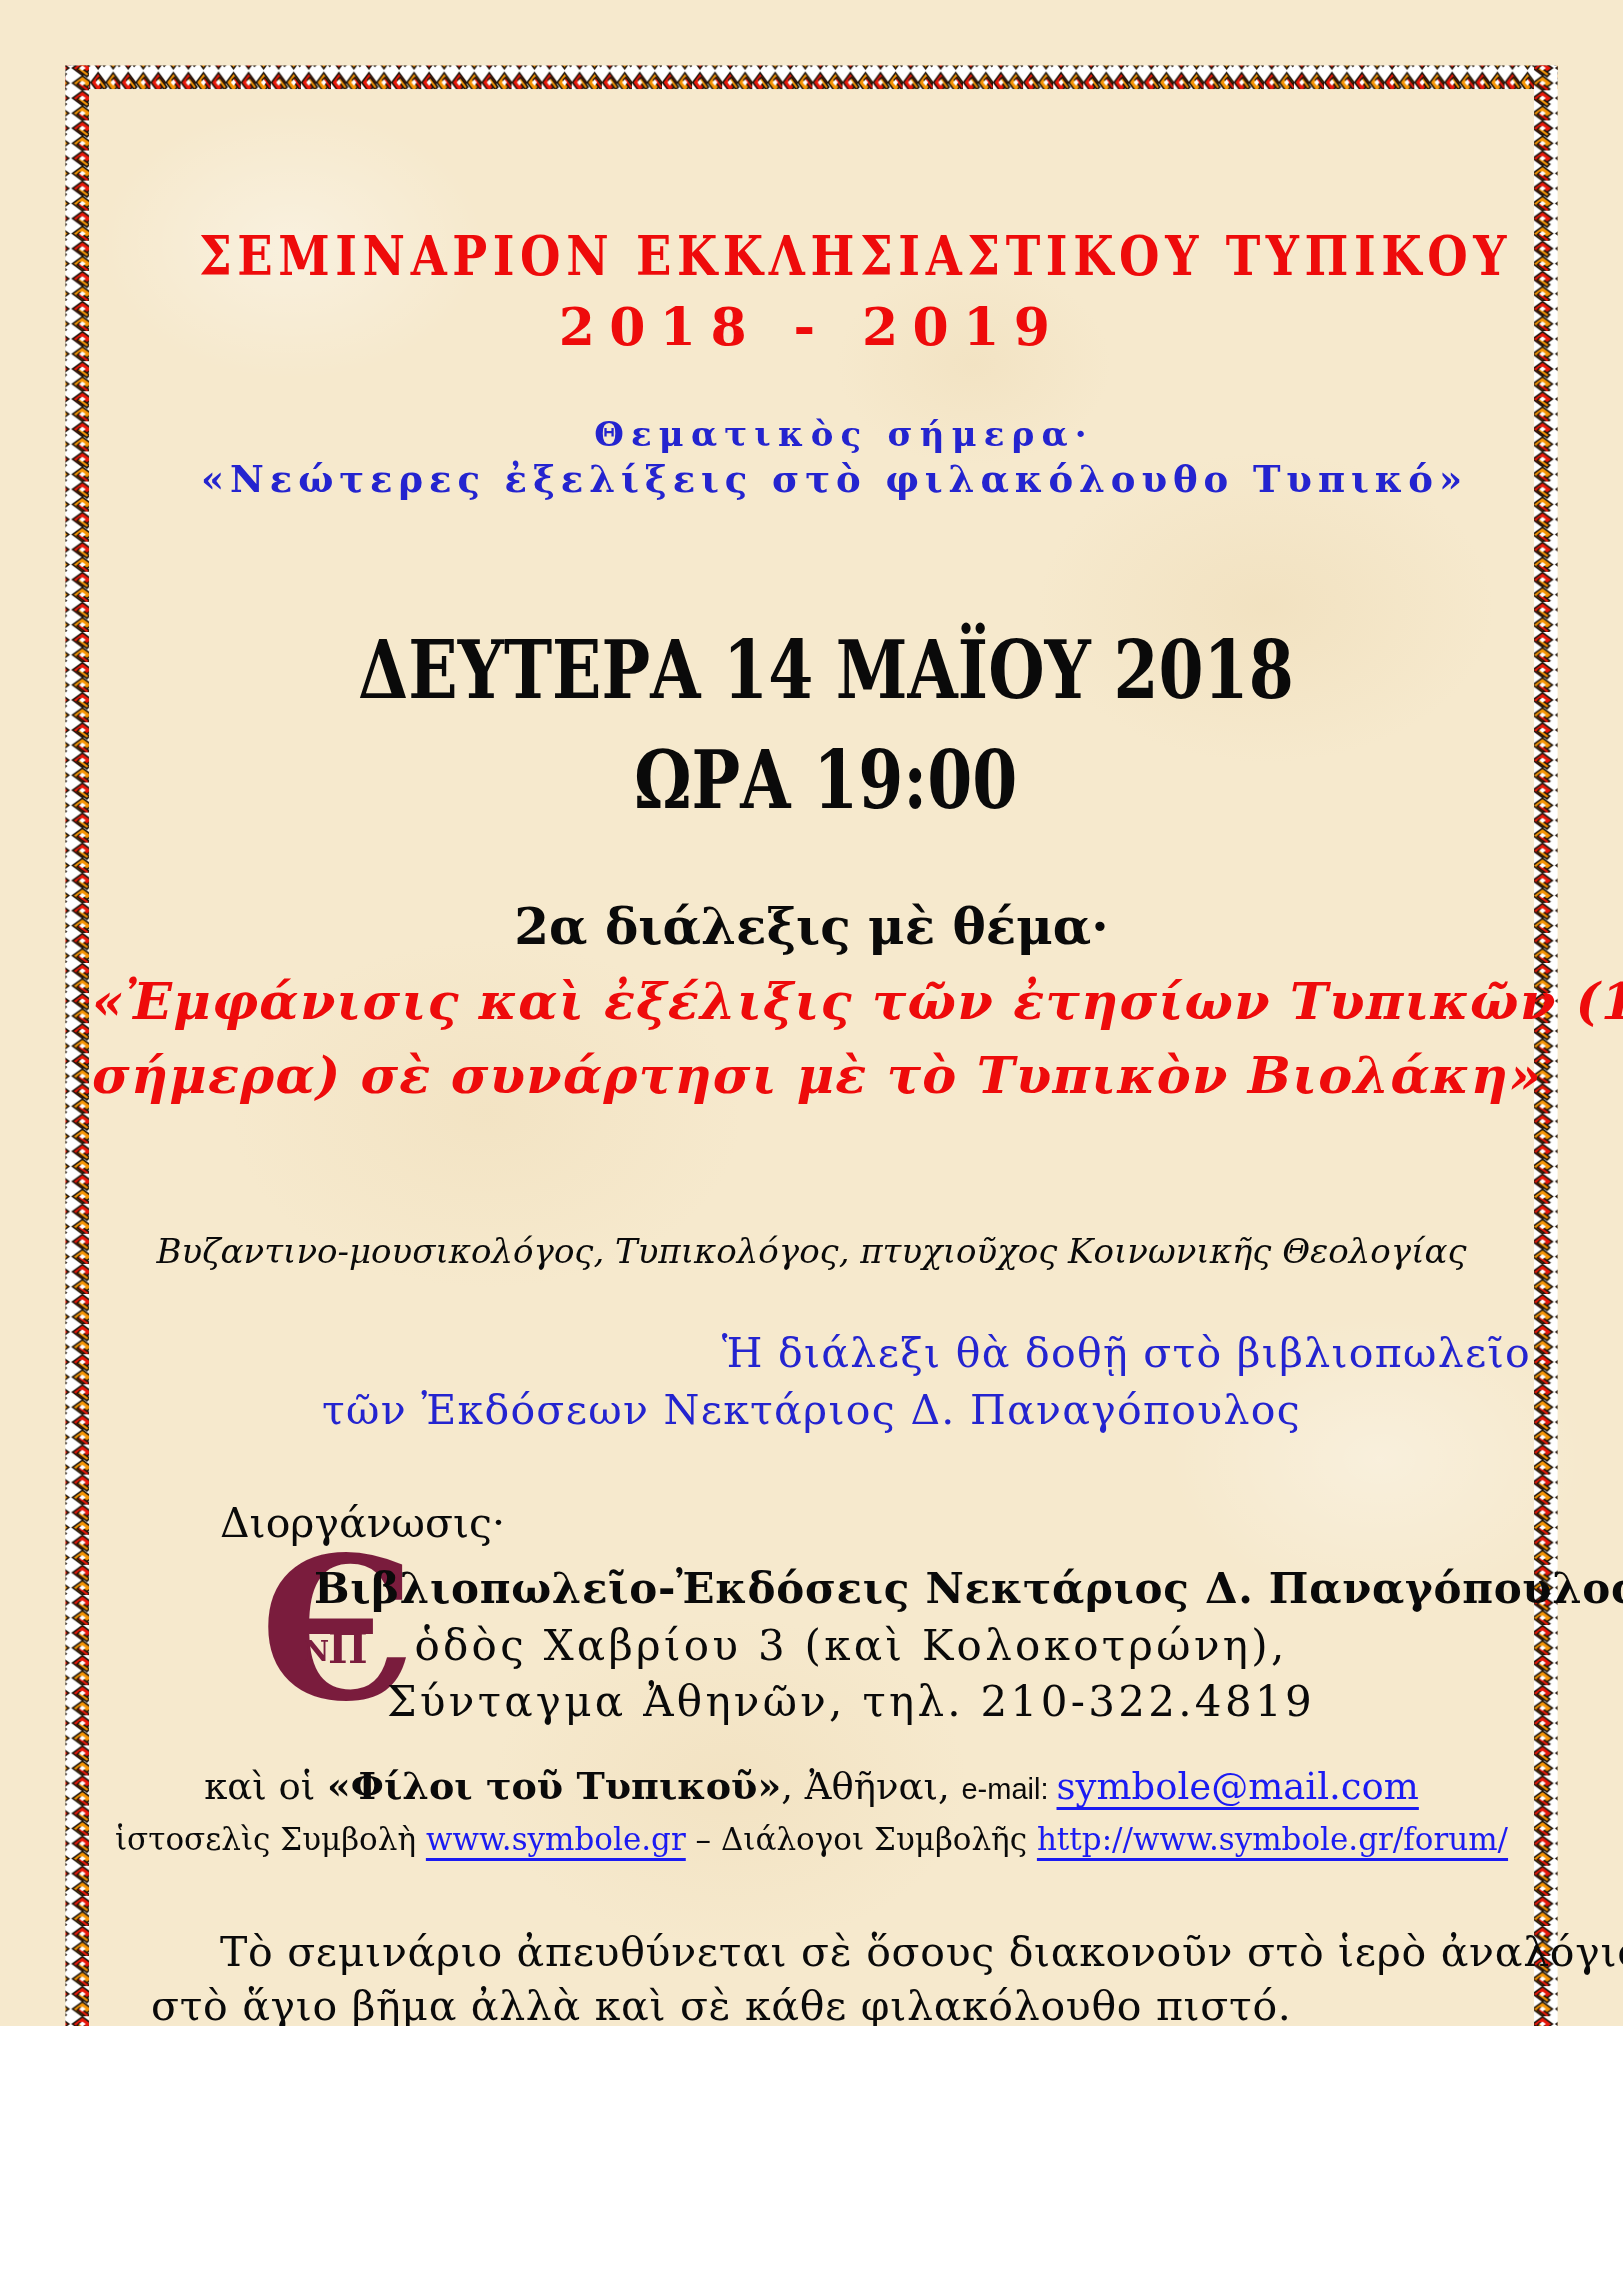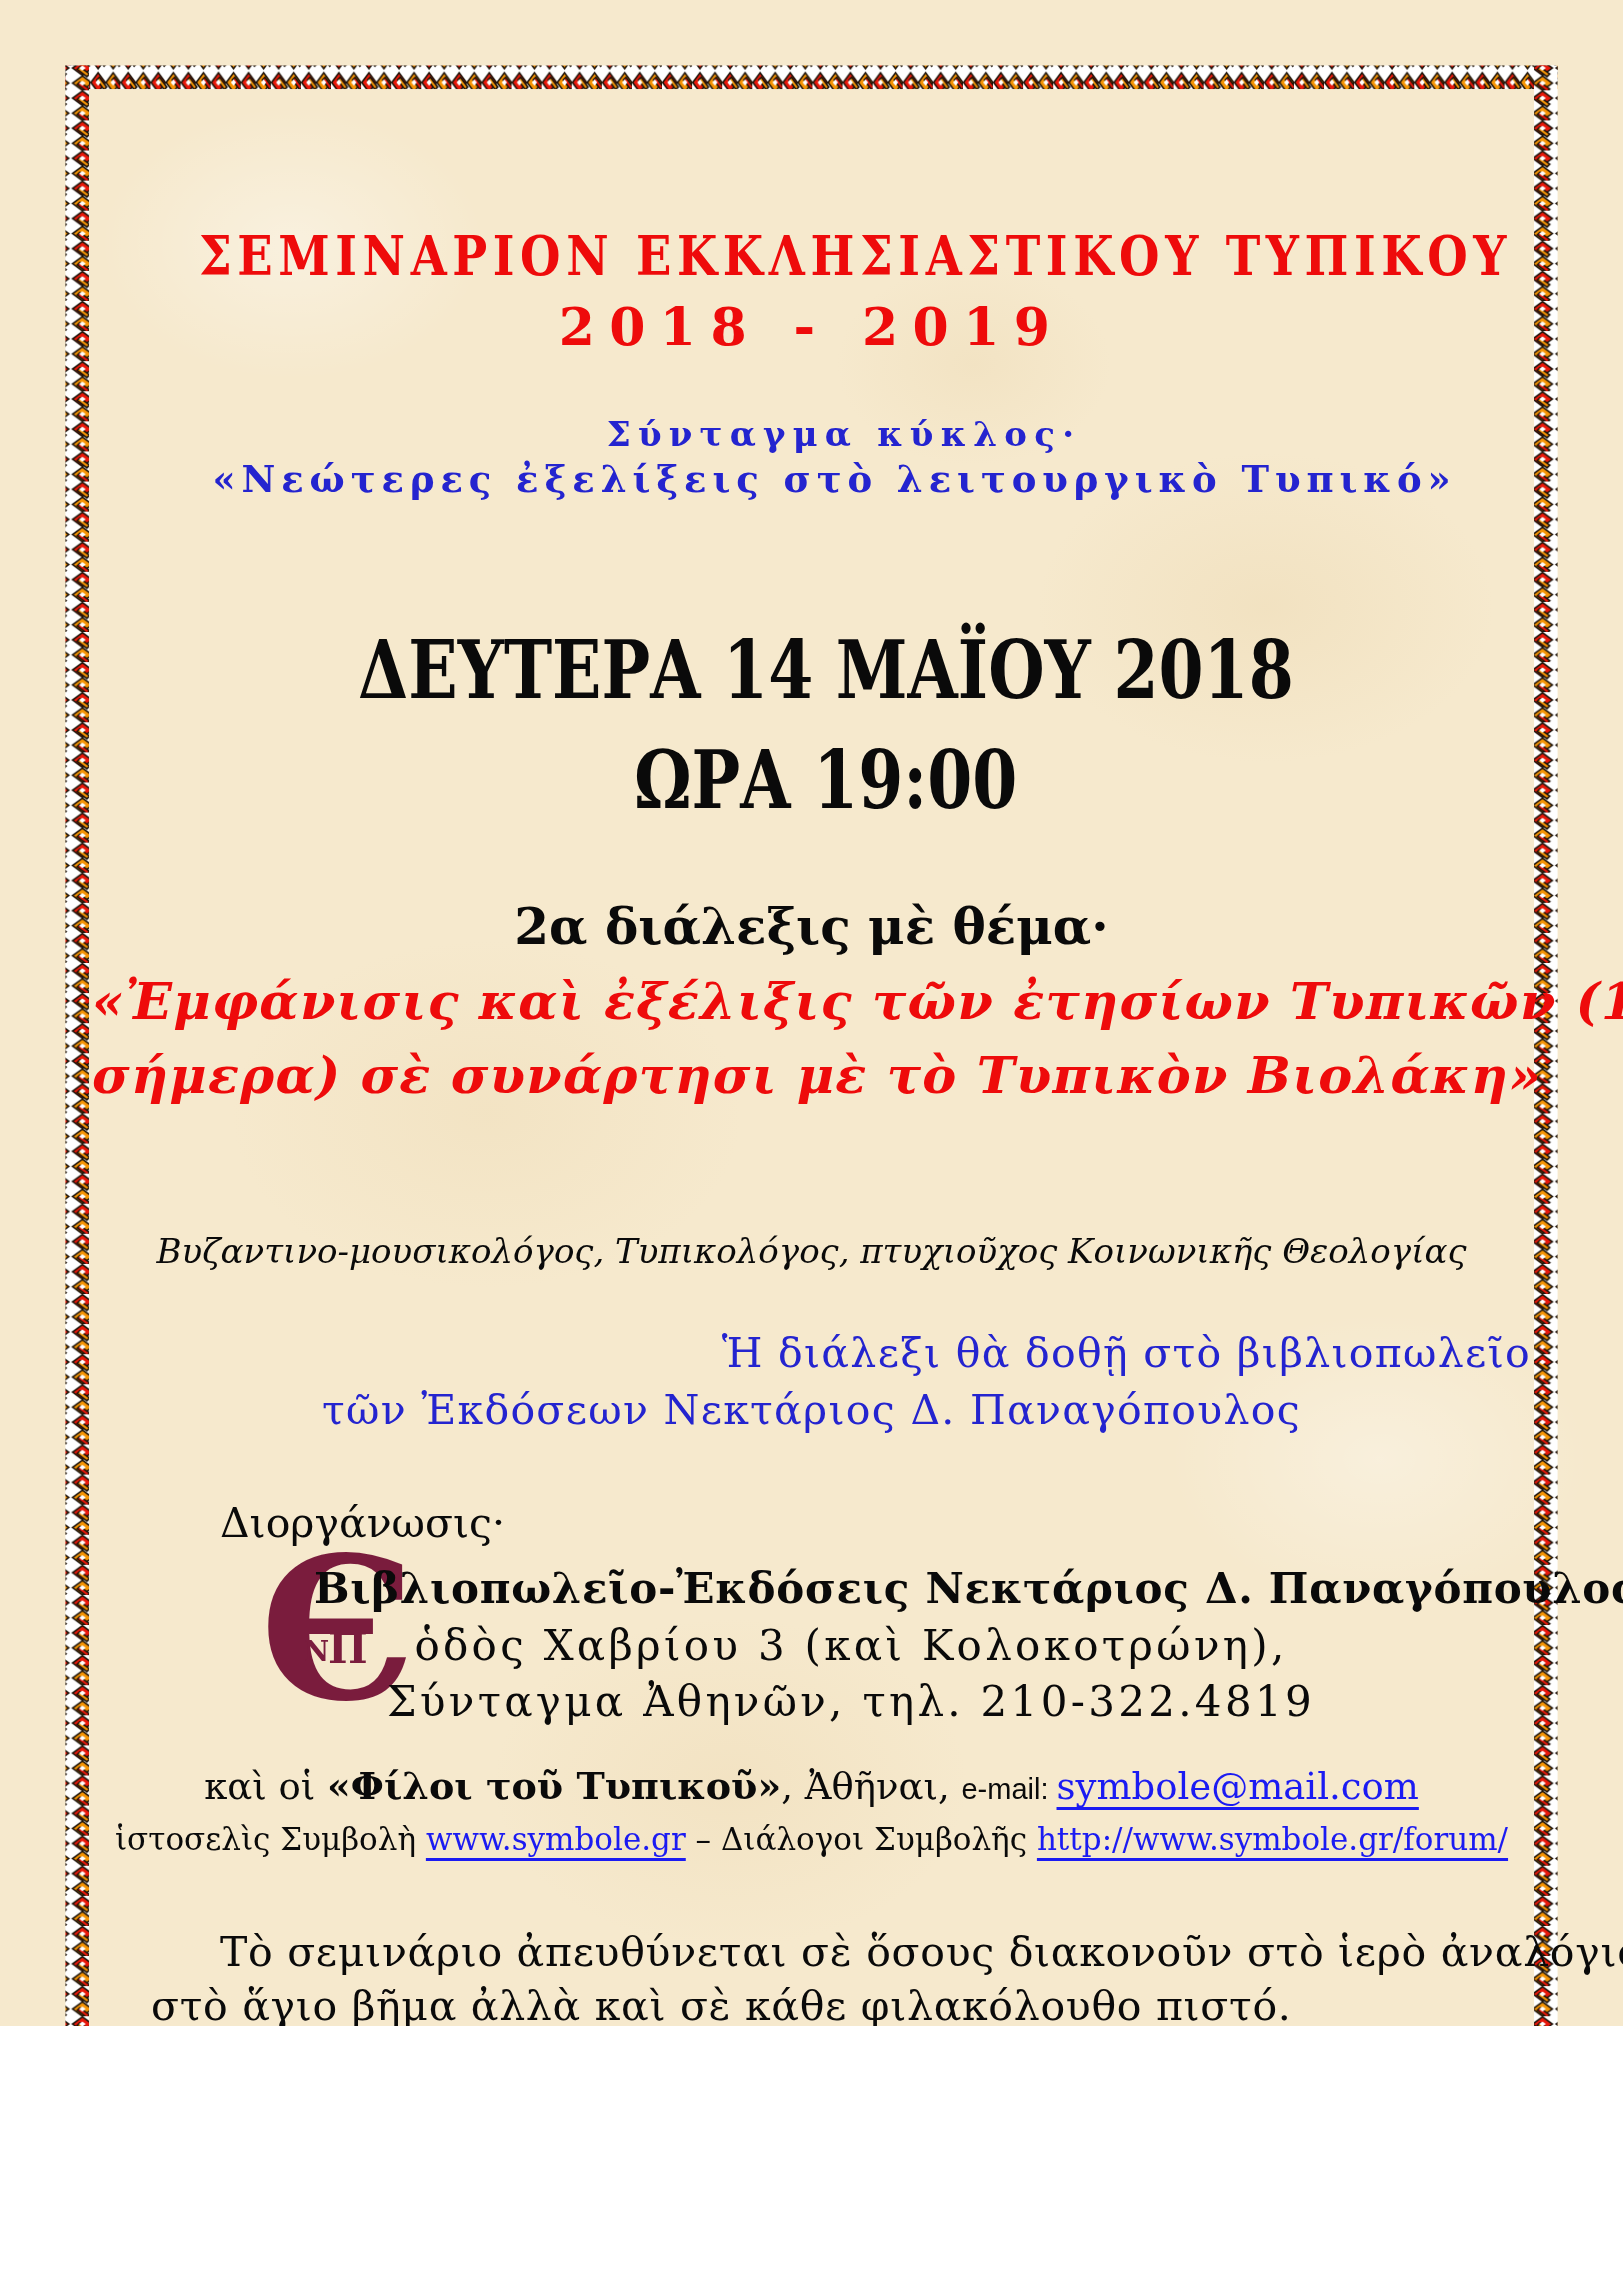--- a/index.html
+++ b/index.html
@@ -109,22 +109,22 @@
     <rect x="100" y="3374" width="2281" height="36" fill="url(#knotH)"></rect>
     <rect x="100" y="100" width="36" height="3310" fill="url(#knotV)"></rect>
     <rect x="2345" y="100" width="36" height="3310" fill="url(#knotV)"></rect>
   </svg>
 
   <div class="line seminar-title">
     <span class="squeeze">ΣΕΜΙΝΑΡΙΟΝ ΕΚΚΛΗΣΙΑΣΤΙΚΟΥ ΤΥΠΙΚΟΥ</span>
   </div>
   <div class="line seminar-years">2018 - 2019</div>
 
-  <div class="line cycle-label">Σύνταγμα κύκλος·</div>
-  <div class="line cycle-topic">«Νεώτερες ἐξελίξεις στὸ λειτουργικὸ Τυπικό»</div>
+  <div class="line cycle-label">Θεματικὸς σήμερα·</div>
+  <div class="line cycle-topic">«Νεώτερες ἐξελίξεις στὸ φιλακόλουθο Τυπικό»</div>
 
   <div class="line event-date">
     <span class="squeeze-lg">ΔΕΥΤΕΡΑ 14 ΜΑΪΟΥ 2018</span>
   </div>
   <div class="line event-time">
     <span class="squeeze-lg">ΩΡΑ 19:00</span>
   </div>
 
   <div class="line lecture-intro">2α διάλεξις μὲ θέμα·</div>
   <div class="line lecture-red l1">«Ἐμφάνισις καὶ ἐξέλιξις τῶν ἐτησίων Τυπικῶν (1924-</div>

